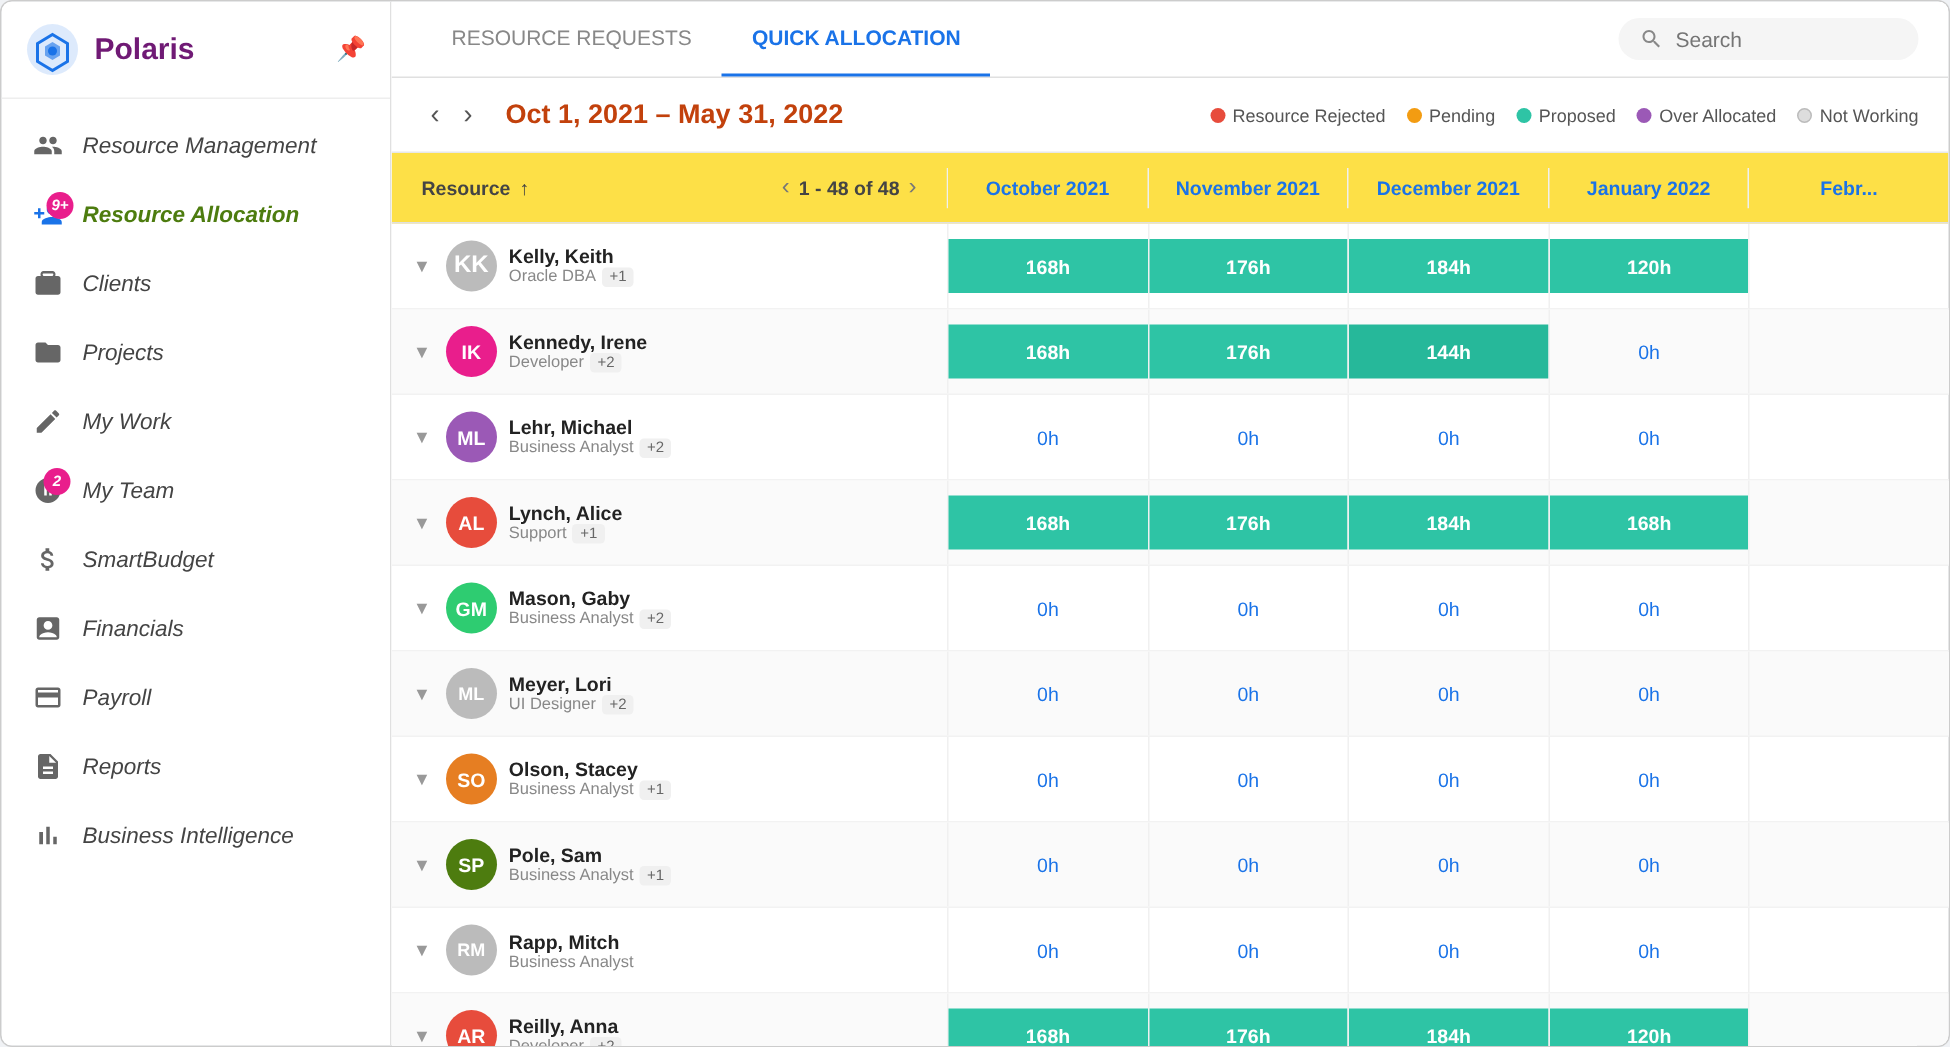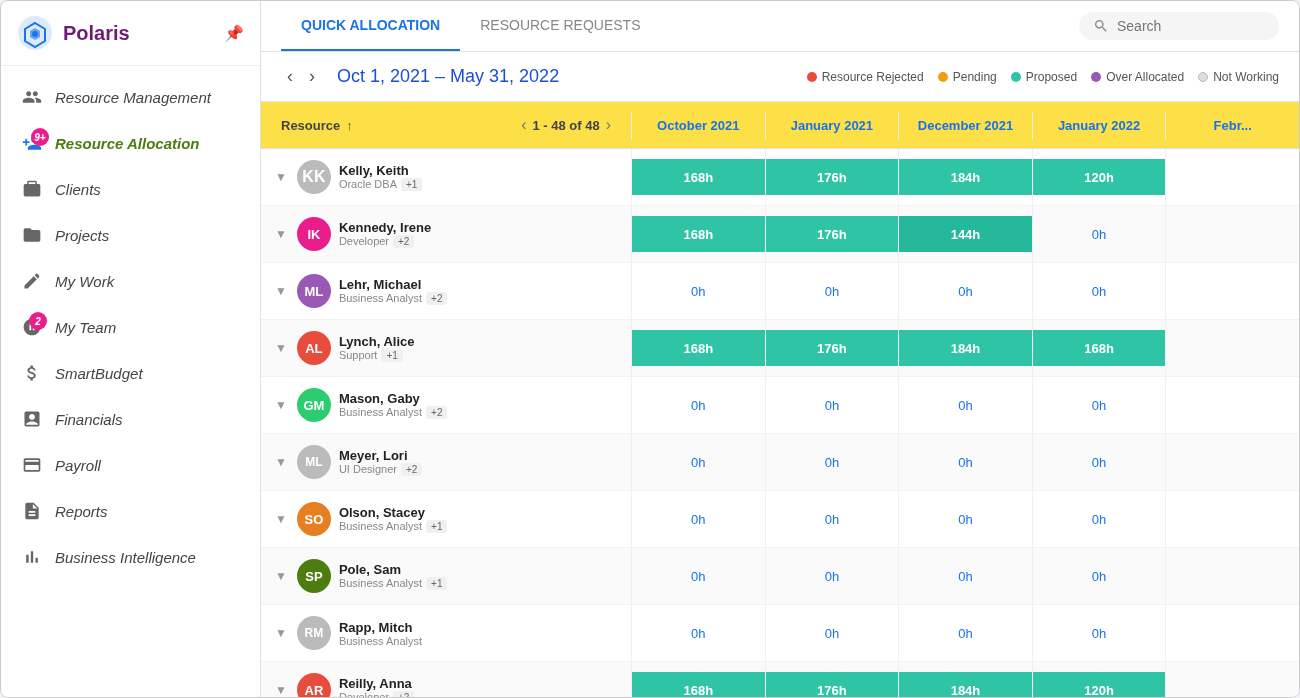--- a/index.html
+++ b/index.html
@@ -25,21 +25,21 @@
     .top-tabs { display: flex; align-items: center; border-bottom: 1px solid #e0e0e0; background: #fff; padding: 0 20px; }
     .tab { padding: 16px 20px; font-size: 14px; font-weight: 500; color: #888; cursor: pointer; border-bottom: 2px solid transparent; }
     .tab.active { color: #1a73e8; border-bottom: 2px solid #1a73e8; font-weight: 600; }
     .search-bar { margin-left: auto; display: flex; align-items: center; background: #f5f5f5; border-radius: 20px; padding: 6px 14px; gap: 8px; min-width: 200px; }
     .search-bar input { border: none; background: transparent; font-size: 14px; color: #444; outline: none; width: 140px; }
 
     
     .toolbar { display: flex; align-items: center; padding: 12px 20px; gap: 16px; border-bottom: 1px solid #e8e8e8; }
     .nav-arrows { display: flex; gap: 4px; }
     .nav-arrow { background: none; border: none; font-size: 18px; cursor: pointer; color: #555; padding: 2px 6px; }
-    .date-range { font-size: 18px; font-weight: 400; color: #1d4ed8; }
+    .date-range { font-size: 18px; font-weight: 700; color: #c2410c; }
     .legend { display: flex; align-items: center; gap: 14px; margin-left: auto; font-size: 12px; color: #555; }
     .legend-item { display: flex; align-items: center; gap: 5px; }
     .legend-dot { width: 10px; height: 10px; border-radius: 50%; }
 
     
     .grid-container { flex: 1; overflow: hidden; display: flex; flex-direction: column; }
     .grid-header { display: flex; align-items: center; background: #fde047; border-bottom: 1px solid #e0e0e0; padding: 8px 0; }
     .resource-col-header { width: 370px; min-width: 370px; padding: 6px 20px; display: flex; align-items: center; gap: 6px; }
     .resource-col-header span { font-size: 13px; font-weight: 600; color: #444; }
     .sort-icon { color: #aaa; font-size: 12px; }
@@ -193,22 +193,22 @@
       </span>
       <span>Business Intelligence</span>
     </div>
 
   </div>
 </div>
 
 <div class="main">
 
   <div class="top-tabs">
+    <div class="tab">RESOURCE REQUESTS</div>
     <div class="tab active">QUICK ALLOCATION</div>
-    <div class="tab">RESOURCE REQUESTS</div>
     <div class="search-bar">
       <svg width="16" height="16" viewBox="0 0 24 24" fill="#888">
           <path d="M15.5 14h-.79l-.28-.27C15.41 12.59 16 11.11 16 9.5 16 5.91 13.09 3 9.5 3S3 5.91 3 9.5 5.91 16 9.5 16c1.61 0 3.09-.59 4.23-1.57l.27.28v.79l5 4.99L20.49 19l-4.99-5zm-6 0C7.01 14 5 11.99 5 9.5S7.01 5 9.5 5 14 7.01 14 9.5 11.99 14 9.5 14z"></path>
         </svg>
       <input type="text" placeholder="Search" style="">
     </div>
   </div>
 
   <div class="toolbar">
     <div class="nav-arrows">
@@ -248,21 +248,21 @@
         <span class="sort-icon">↑</span>
         <span style="flex:1;"></span>
         <span class="pagination">
           <button class="pg-arrow">‹</button>
           <span>1 - 48 of 48</span>
           <button class="pg-arrow">›</button>
         </span>
       </div>
       <div class="month-headers">
         <div class="month-header">October 2021</div>
-        <div class="month-header">January 2021</div>
+        <div class="month-header">November 2021</div>
         <div class="month-header">December 2021</div>
         <div class="month-header">January 2022</div>
         <div class="month-header">Febr...</div>
       </div>
     </div>
 
     <div class="table-body" id="table-body">
     <div class="resource-row">
     <div class="resource-info">
       <span class="expand-btn">▼</span>

